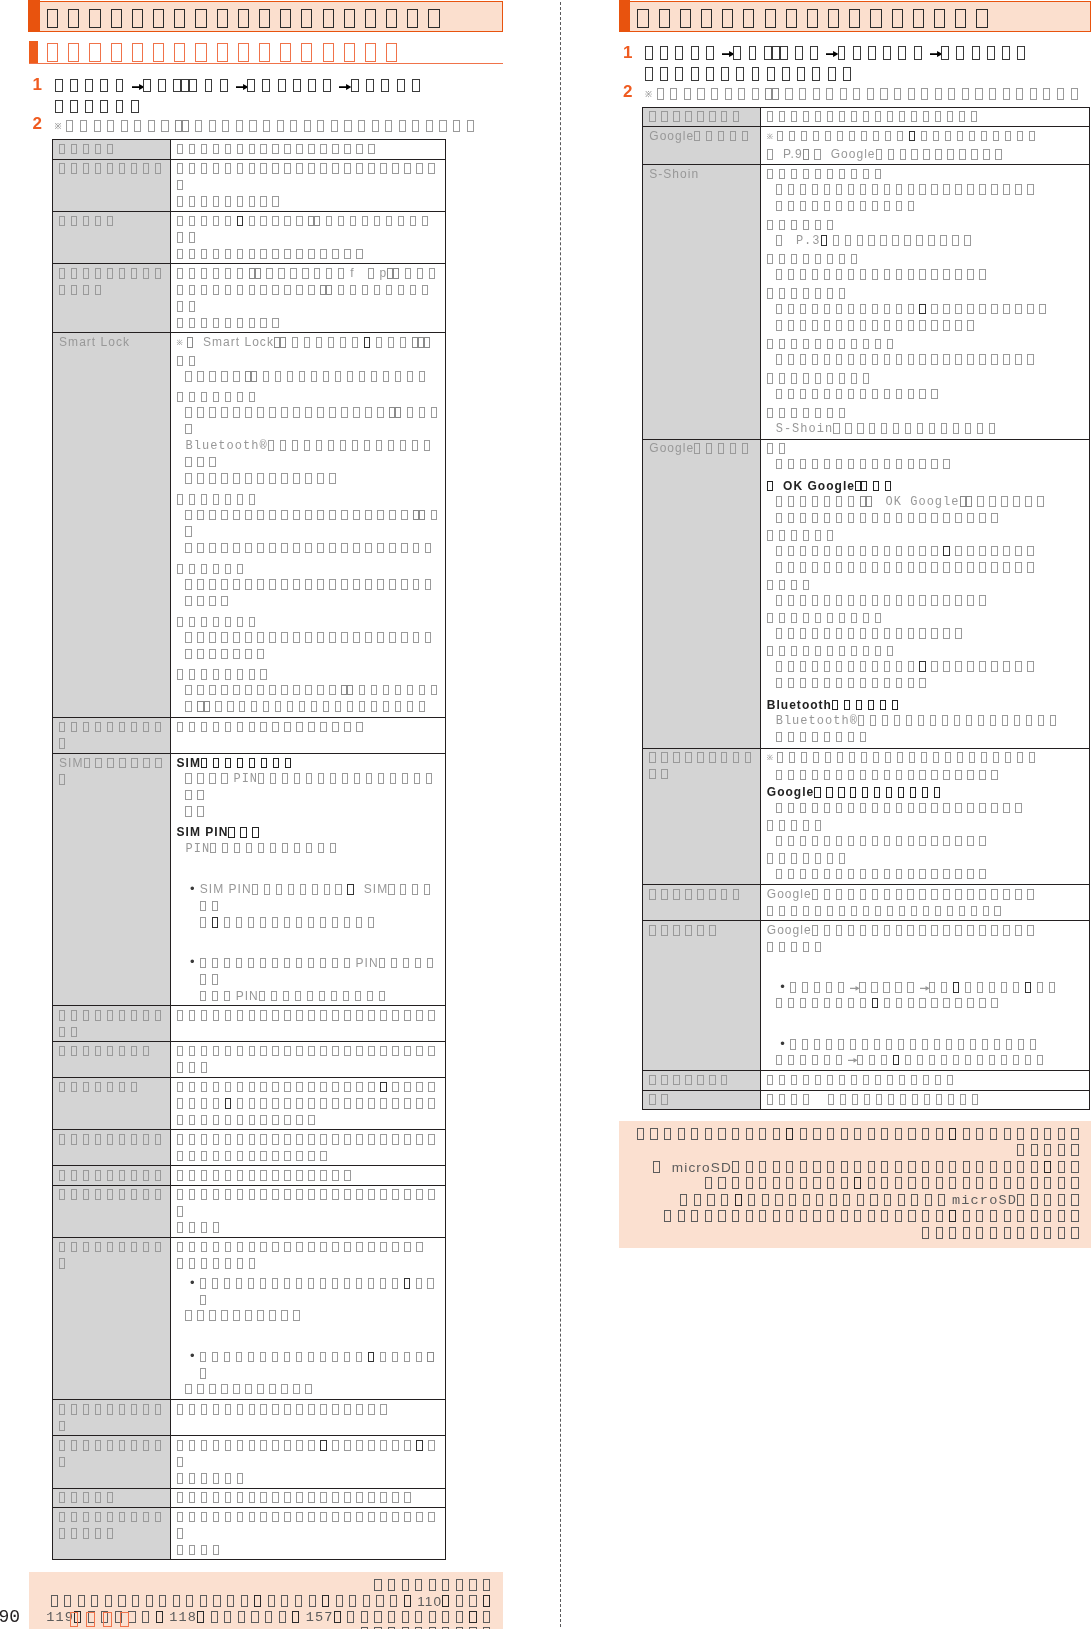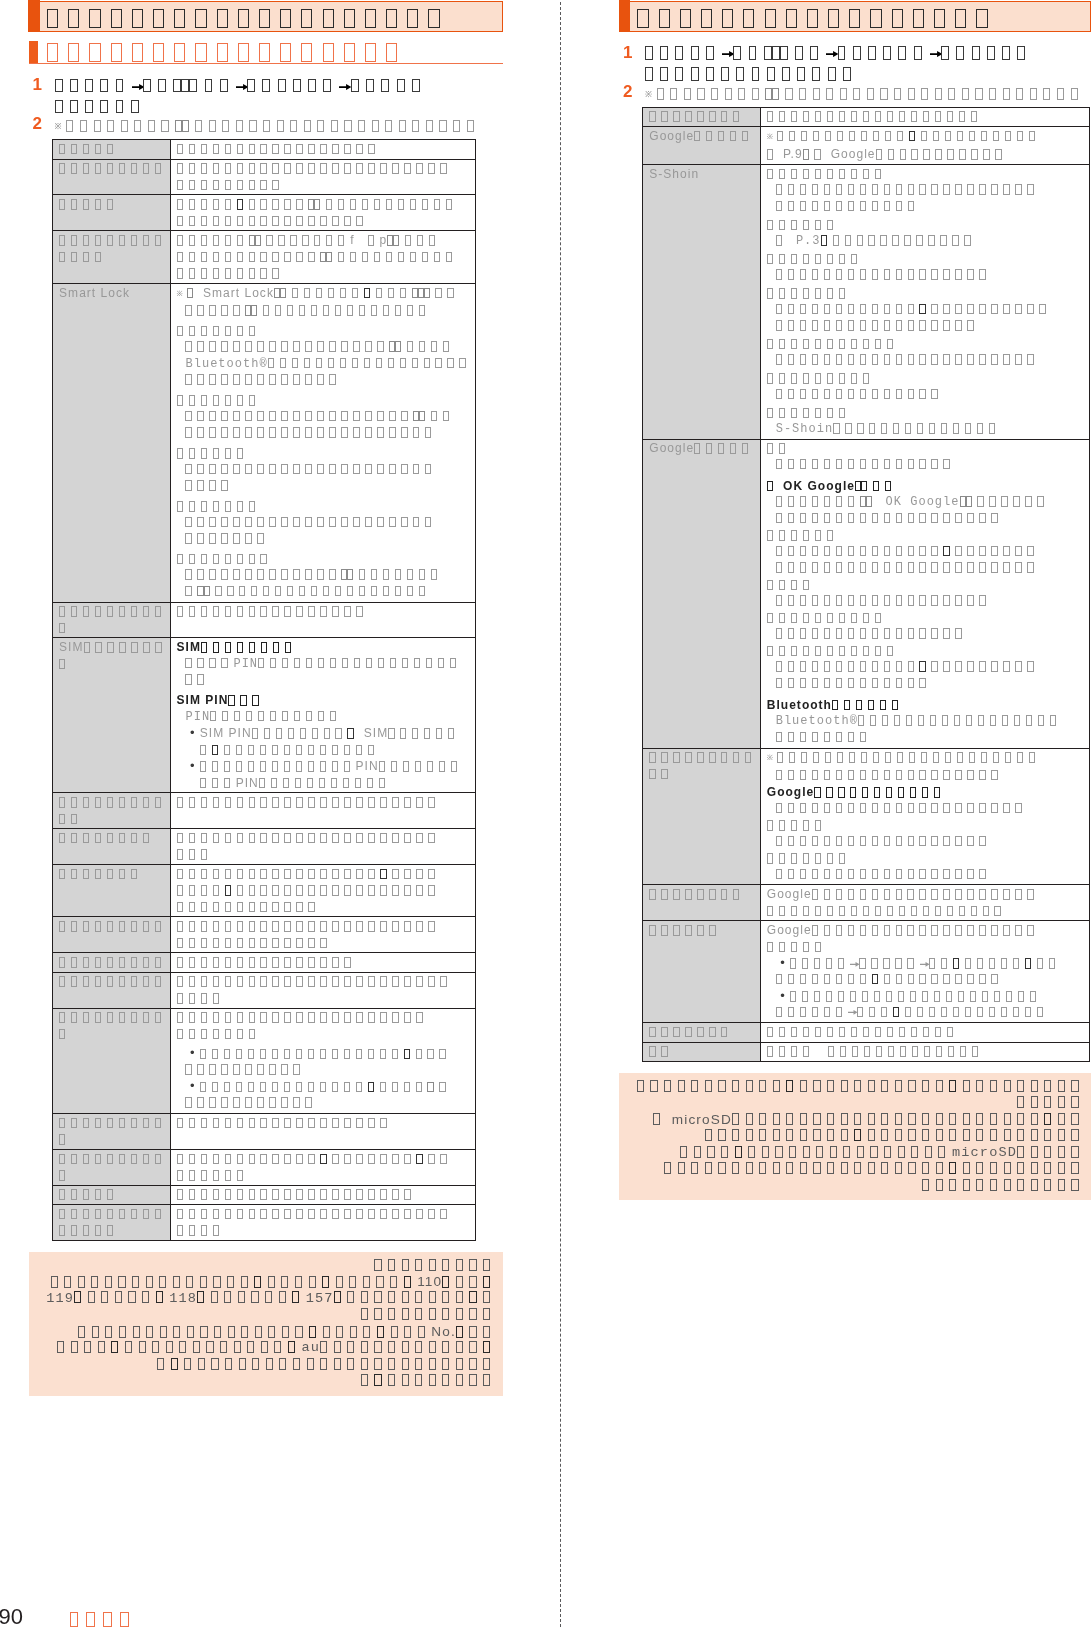--- a/index.html
+++ b/index.html
@@ -31,42 +31,42 @@
 .sect .txt .tf{border-color:#f0734a;border-width:.062em;}
 
 .step{position:relative;padding-left:26px;}
 .step .num{position:absolute;left:4px;top:0;font-weight:bold;color:#ef5b20;}
 .step1{font-size:15.4px;line-height:21px;margin-top:10px;}
 .step1 .num{font-size:17px;line-height:21px;}
 .step1 .ln .tf{border-color:#3a3a3a;width:.515em;height:.885em;border-width:.068em;}
 .step2{font-size:13.6px;line-height:16.5px;margin-top:2px;letter-spacing:.085em;}
 .step2 .num{font-size:17px;line-height:16.5px;top:-2px;}
 
-table.t{border-collapse:collapse;width:424px;margin:3.3px 0 0 23.5px;table-layout:fixed;}
+table.t{border-collapse:collapse;width:394px;margin:3.3px 0 0 23.5px;table-layout:fixed;}
 .colR table.t{width:448px;margin-left:23.4px;}
 table.t td{border:1.15px solid #231f20;padding:0;vertical-align:top;font-size:12px;line-height:16.5px;color:#989898;letter-spacing:.085em;}
 table.t td.k{width:109px;background:#d4d4d4;padding:0.8px 2px 1.1px 6px;}
 table.t td.v{padding:0.8px 2px 1.1px 5.5px;}
 .ln{white-space:pre-wrap;}
 .bold{font-weight:bold;color:#222;}
 .bold .tf{border-color:#222;border-width:.105em;}
 .i1{padding-left:8.9px;font-family:Liberation Mono, monospace;}
 .i2{padding-left:23.2px;}
-.bul{position:relative;padding-left:23.2px;}
+.bul{position:relative;padding-left:23.2px;margin-top:24px;}
 .bul:before{content:"\2022";position:absolute;left:13.5px;top:-0.5px;color:#3a3a3a;font-size:13px;}
 .gap{margin-top:3.4px;}
 .gap2{margin-top:1.3px;}
 .gap3{margin-top:4.5px;}
 
 .note{background:#fbe0d0;padding:5px 6px 5.5px 6px;font-size:13.6px;line-height:16.6px;color:#5c5c5c;margin-top:11.5px;letter-spacing:.085em;}
 .note .tf{border-color:#5c5c5c;}
 .note .tfd{border-color:#2a2a2a;}
 .note .nl{white-space:pre-wrap;text-align:right;}
 
-.foot{position:absolute;left:-1.5px;top:1608px;font-size:22px;line-height:18.4px;color:#231f20;}
+.foot{position:absolute;left:-1.5px;top:1608px;font-size:18px;line-height:18.4px;color:#231f20;font-family:Liberation Mono, monospace;}
 .footlbl{position:absolute;left:69.5px;top:1612px;font-size:16.8px;line-height:16.8px;color:#f0734a;}
 .footlbl .tf{border-color:#f0734a;}
 
 </style>
 </head>
 <body>
 
 <div class="page">
 
 <div class="divider"></div>

